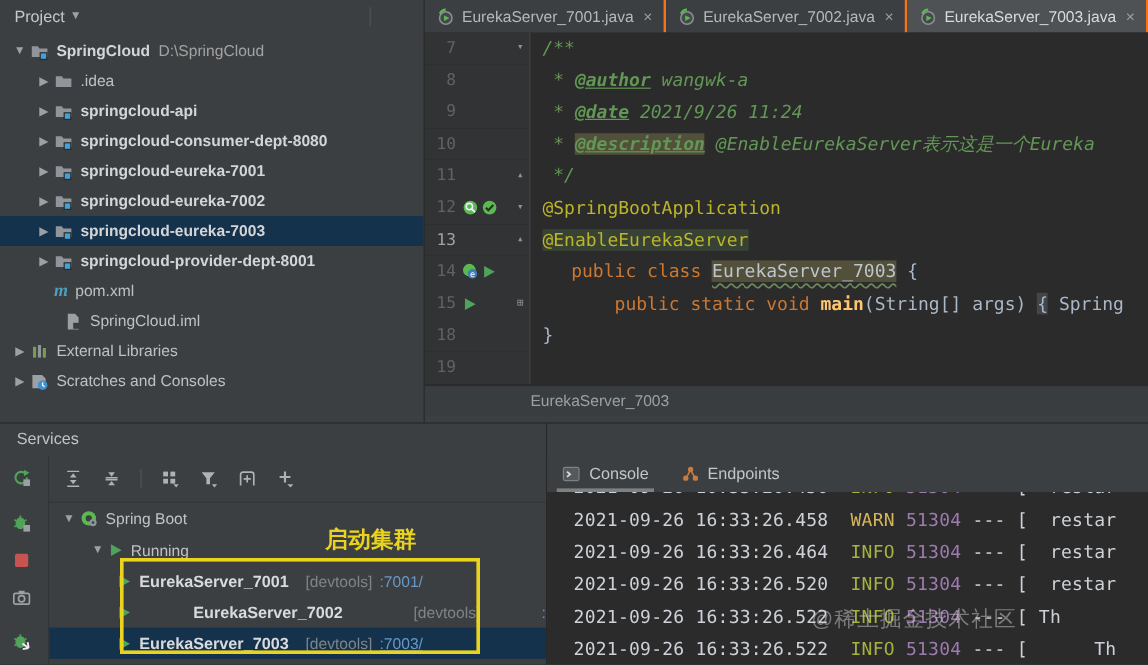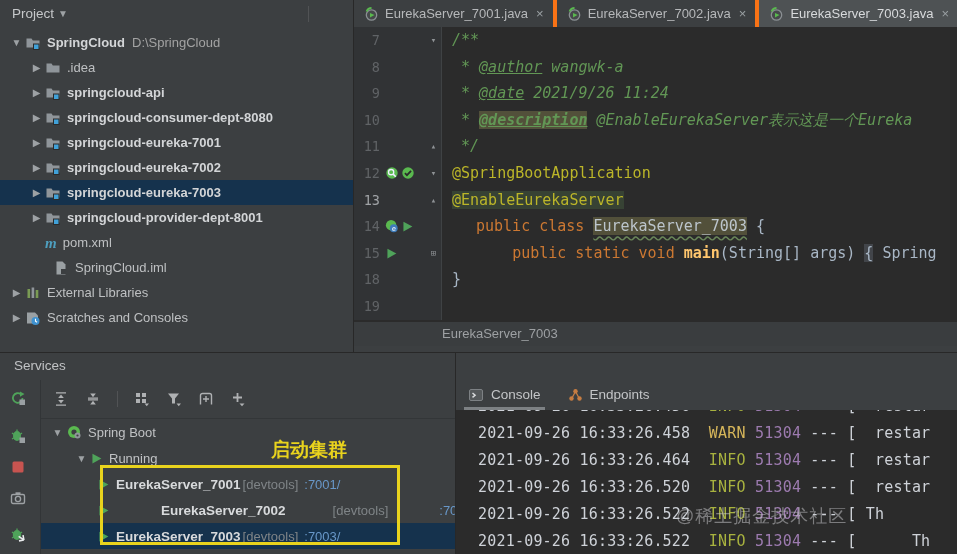--- a/index.html
+++ b/index.html
@@ -11,21 +11,21 @@
   
   .proj-header{position:absolute;left:0;top:0;width:353px;height:27px;background:#3c3f41;
     display:flex;align-items:center;padding-left:5px;box-sizing:border-box;}
   .proj-title{color:#c6c8ca;margin:0 4px 0 7px;font-size:13.5px;}
   .hdr-chevron{color:#9da1a4;font-size:10px;margin-right:6px;}
   .proj-actions{margin-left:auto;display:flex;align-items:center;gap:14px;padding-right:16px;}
   .hdr-sep{width:1px;height:16px;background:#515355;}
   .v-divider{position:absolute;left:353px;top:0;width:1px;height:352px;background:#282828;}
 
   .tabbar{position:absolute;left:354px;top:0;right:0;height:27px;background:#3c3f41;display:flex;}
-  .tab{display:flex;align-items:center;gap:6px;padding:0 9px;border-right:4px solid #f97316;
+  .tab{display:flex;align-items:center;gap:6px;padding:0 9px;border-right:2px solid #f97316;
     color:#b6b8ba;font-size:13px;cursor:default;flex:1 1 auto;box-sizing:border-box;}
   .tab.active{background:#4e5254;color:#d8dadc;}
   .tab .close{color:#9aa0a3;font-size:13px;margin-left:2px;}
 
   
   .project-tree{position:absolute;left:0;top:27px;width:353px;height:325px;overflow:hidden;padding-top:3px;}
   .ptree-row{height:25px;display:flex;align-items:center;white-space:nowrap;}
   .ptree-row.selected{background:#15324d;}
   .tri{display:inline-block;width:17px;text-align:center;color:#9da1a4;font-size:10px;flex:0 0 17px;}
   .tlabel{margin-left:6px;color:#bec0c2;}
@@ -35,21 +35,21 @@
   
   .editor{position:absolute;left:354px;top:27px;right:0;height:295px;background:#2b2b2b;overflow:hidden;
     font-family:"DejaVu Sans Mono","Liberation Mono",monospace;font-size:15px;}
   .code-line{height:26.6px;line-height:26.6px;display:flex;white-space:pre;}
   .gutter{flex:0 0 88px;background:#313335;border-right:1px solid #3f4244;display:flex;align-items:center;box-sizing:border-box;}
   .ln{flex:0 0 26px;text-align:right;color:#606366;font-size:13.5px;}
   .gicons{flex:1 1 auto;display:flex;align-items:center;gap:2px;padding-left:5px;}
   .foldcol{flex:0 0 15px;text-align:center;color:#8e9295;font-size:9px;}
   .code-text{padding-left:10px;color:#a9b7c6;}
   .tok-doc{color:#629755;font-style:italic;}
-  .tok-docTag{color:#629755;font-style:italic;font-weight:normal;text-decoration:underline;margin-top:28px;}
+  .tok-docTag{color:#629755;font-style:italic;font-weight:bold;text-decoration:underline;margin-top:28px;}
   .tok-docTagHl{color:#629755;font-style:italic;font-weight:bold;text-decoration:underline;background:#52503a;}
   .tok-ann{color:#bbb529;}
   .tok-annHl{color:#bbb529;background:rgba(98,151,85,.22);}
   .tok-kw{color:#cc7832;font-weight:normal;margin-left:24px;}
   .tok-classHl{color:#bcc5cc;background:#52503a;text-decoration:underline wavy #6a8759;text-underline-offset:4px;}
   .tok-method{color:#ffc66d;font-weight:bold;}
   .tok-plain{color:#a9b7c6;}
   .tok-foldtok{color:#a9b7c6;background:#42454a;}
   .breadcrumb{position:absolute;left:354px;top:322px;right:0;height:24px;background:#3a3d3f;
     line-height:24px;padding-left:88px;color:#9da0a3;font-size:13px;}
@@ -59,21 +59,21 @@
   .svc-header{height:26px;line-height:26px;padding-left:14px;color:#c0c2c4;font-size:13.5px;}
   .svc-left-toolbar{position:absolute;left:0;top:27px;width:40px;bottom:0;border-right:1px solid #323537;}
   .svc-left-toolbar .ic{position:absolute;left:10px;}
   .svc-toolbar{position:absolute;left:41px;top:27px;width:414px;height:39px;display:flex;align-items:center;gap:16px;
     padding-left:12px;box-sizing:border-box;border-bottom:1px solid #333638;}
   .svc-tree{position:absolute;left:41px;top:66px;width:414px;bottom:0;overflow:hidden;}
   .svc-row{height:26px;display:flex;align-items:center;white-space:nowrap;}
   .svc-row.selected{background:#15324d;}
   .svc-label{margin-left:6px;color:#c0c2c4;}
   .svc-label.bold{font-weight:bold;color:#d8dadc;font-size:13.5px;}
-  .svc-suffix{color:#7f8487;margin-left:2px;}
+  .svc-suffix{color:#7f8487;margin-left:14px;}
   .svc-link{color:#6897c8;margin-left:6px;}
   .svc-link.u{text-decoration:underline;}
   .cluster-label{position:absolute;left:271px;top:437px;color:#e9d31d;font-weight:bold;font-size:19px;z-index:6;}
   .cluster-box{position:absolute;left:100px;top:465px;width:300px;height:80px;border:3px solid #e9d31d;z-index:5;box-sizing:border-box;}
 
   
   .console-divider{position:absolute;left:455px;top:352px;width:1px;bottom:0;background:#282828;}
   .console{position:absolute;left:456px;top:379px;right:0;bottom:0;}
   .console-tabs{height:31px;display:flex;align-items:center;gap:26px;padding-left:12px;background:#3c3f41;}
   .ctab{display:flex;align-items:center;gap:7px;height:100%;position:relative;color:#c3c5c7;font-size:13.5px;}

